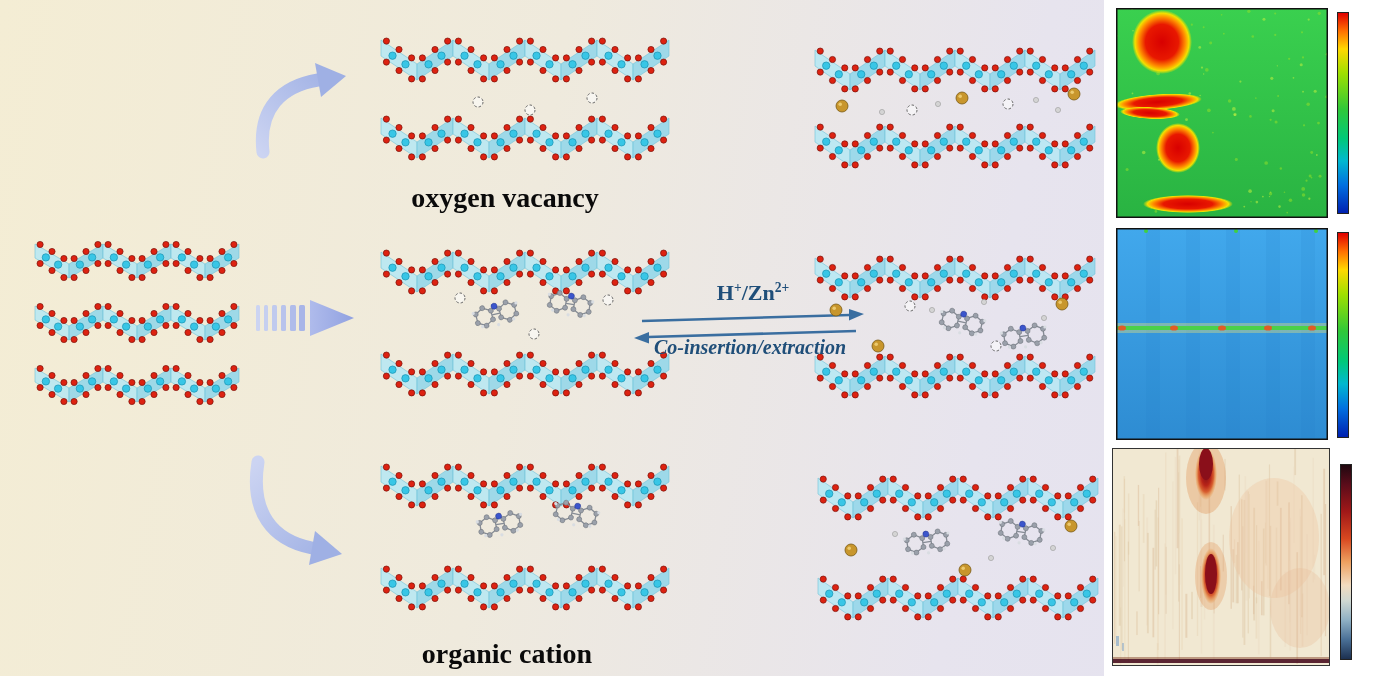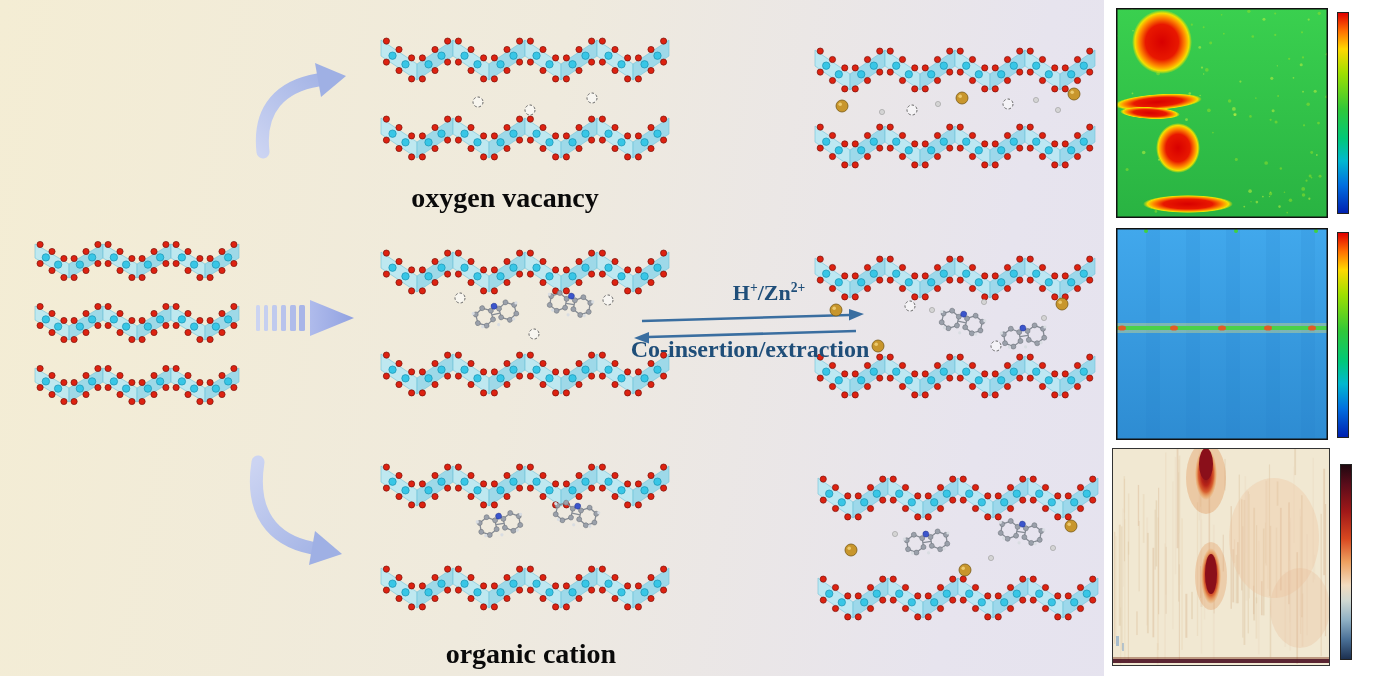--- a/index.html
+++ b/index.html
@@ -1391,26 +1391,26 @@
       <circle cx="256" cy="58" r="6" fill="#c8962c" stroke="#7a5a14" stroke-width="0.8"></circle>
       <circle cx="254.2" cy="56.2" r="1.8" fill="#ecca6e"></circle>
       <circle cx="150" cy="102" r="6" fill="#c8962c" stroke="#7a5a14" stroke-width="0.8"></circle>
       <circle cx="148.2" cy="100.2" r="1.8" fill="#ecca6e"></circle>
       <circle cx="80" cy="66" r="2.6" fill="#d4d4d4" stroke="#9a9a9a" stroke-width="0.6"></circle>
       <circle cx="176" cy="90" r="2.6" fill="#d4d4d4" stroke="#9a9a9a" stroke-width="0.6"></circle>
       <circle cx="238" cy="80" r="2.6" fill="#d4d4d4" stroke="#9a9a9a" stroke-width="0.6"></circle>
     </svg>
 
   <div class="figlabel" style="left:380px;top:182px;width:250px;">oxygen vacancy</div>
-  <div class="figlabel" style="left:366px;top:638px;width:250px;text-align:right;">organic cation</div>
+  <div class="figlabel" style="left:382px;top:638px;width:250px;">organic cation</div>
 
-  <div class="rxnlabel" style="left:659px;top:280px;width:220px;font-size:22px;">
+  <div class="rxnlabel" style="left:643px;top:280px;width:220px;font-size:22px;">
     <span>H</span><sup>+</sup><span>/Zn</span><sup>2+</sup>
   </div>
-  <div class="rxnlabel" style="left:600px;top:336px;width:300px;font-size:24px;">Co-insertion/extraction</div>
+  <div class="rxnlabel" style="left:600px;top:336px;width:300px;font-size:20px;font-style:italic;">Co-insertion/extraction</div>
 
   <div class="card" style="left:1104px;top:0;width:282px;height:676px;"></div>
 
   <svg id="p1" class="panel" style="left:1116px;top:8px;" width="212" height="210" viewBox="0 0 212 210">
       <defs>
         <linearGradient id="p1bg" x1="0" y1="0" x2="0" y2="1">
           <stop offset="0%" stop-color="#3ad04f" stop-opacity="1"></stop>
           <stop offset="100%" stop-color="#29b342" stop-opacity="1"></stop>
         </linearGradient>
         <radialGradient id="blob">

